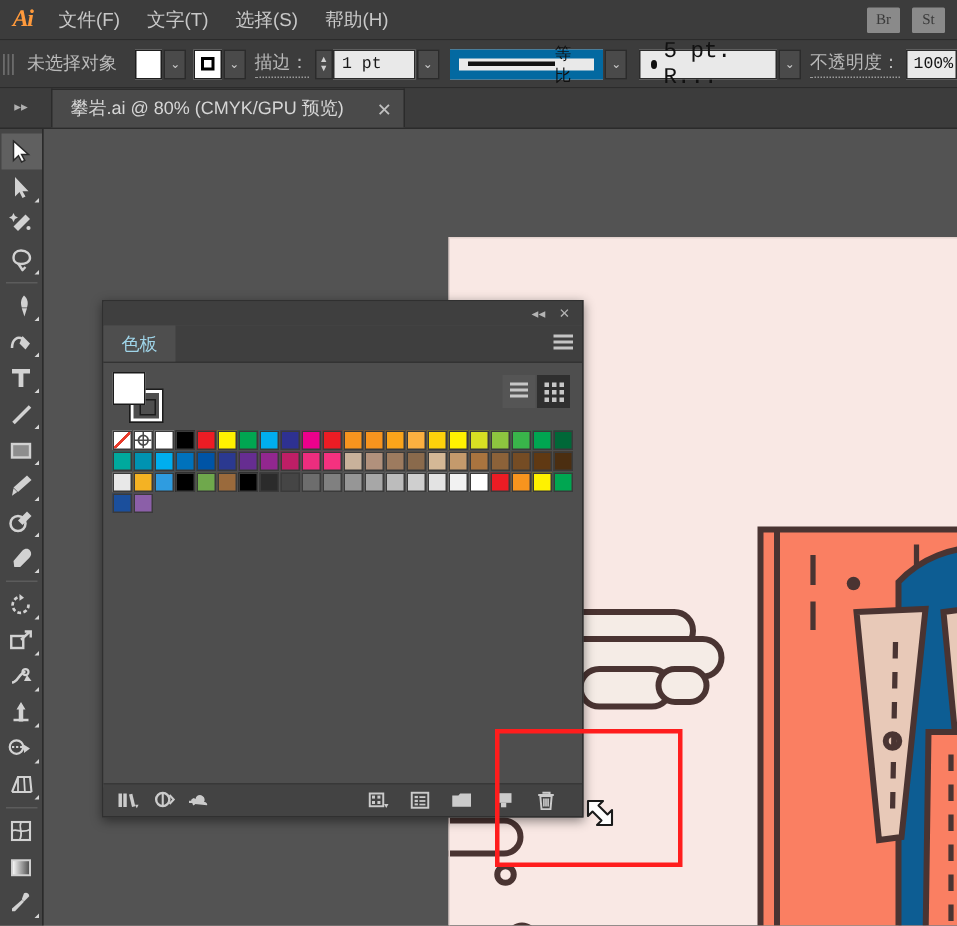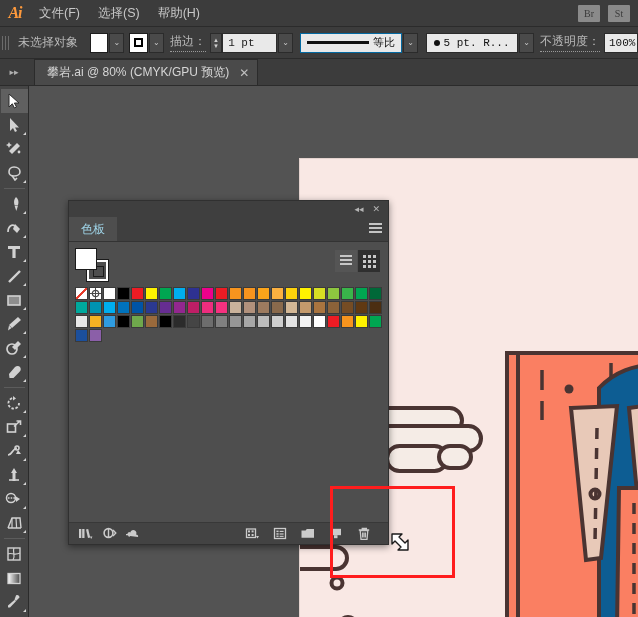--- a/index.html
+++ b/index.html
@@ -66,51 +66,51 @@
     width: 13px; height: 20px; background: #4a4a4a; border: 1px solid #2b2b2b;
     display: flex; flex-direction: column; align-items: center;
     justify-content: center; color: #cfcfcf; font-size: 6px; line-height: 6px;
   }
   .field {
     height: 20px; background: #e9e9e9; border: 1px solid #2b2b2b;
     color: #1a1a1a; font-size: 11px; display: flex; align-items: center;
     padding: 0 5px; font-family: "Liberation Mono", monospace;
   }
   .profile-field {
-    width: 108px; height: 20px; background: #e9e9e9; border: 1px solid #0369a1;
+    width: 108px; height: 20px; background: #e9e9e9; border: 6px solid #0369a1;
     display: flex; align-items: center; justify-content: space-between;
     padding: 0 6px;
   }
   .profile-line { width: 62px; height: 3px; background: #111; }
   .profile-txt { color: #111; font-size: 11px; }
   .brush-field {
     width: 98px; height: 20px; background: #e9e9e9; border: 1px solid #2b2b2b;
     display: flex; align-items: center; gap: 4px; padding: 0 7px;
-    color: #111; font-size: 11px; font-family: "Liberation Mono", monospace;
+    color: #111; font-size: 15px; font-family: "Liberation Mono", monospace;
   }
   .brush-dot { width: 6px; height: 6px; border-radius: 50%; background: #111; }
   .opacity-field {
     height: 20px; background: #e9e9e9; border: 1px solid #2b2b2b;
     color: #111; font-size: 11px; display: flex; align-items: center;
     padding: 0 4px; font-family: "Liberation Mono", monospace;
   }
 
   
   .tabbar {
     position: absolute; left: 0; top: 59px; width: 638px; height: 27px;
     background: #3c3c3c; display: flex; align-items: flex-end;
     border-bottom: 1px solid #2b2b2b;
   }
   .tab-collapse {
     width: 28px; height: 27px; display: flex; align-items: center;
     justify-content: center; color: #b0b0b0; font-size: 9px;
   }
   .doc-tab {
     height: 26px; background: #4a4a4a; display: flex; align-items: center;
-    padding: 0 8px 0 12px; gap: 10px; border: 1px solid #2b2b2b;
+    padding: 0 8px 0 12px; gap: 22px; border: 1px solid #2b2b2b;
     border-bottom: none; margin-left: 6px;
   }
   .doc-tab-title { color: #d6d6d6; font-size: 12px; white-space: nowrap; }
   .doc-tab-close { color: #c0c0c0; font-size: 12px; cursor: default; }
 
   
   .docarea {
     position: absolute; left: 0; top: 86px; width: 638px; height: 531px;
     background: #535353; overflow: hidden;
   }
@@ -233,20 +233,21 @@
   .cursor-resize { position: absolute; left: 389px; top: 531px; z-index: 50; }
 </style>
 </head>
 <body>
 
 <div id="app">
 
   <div class="menubar">
     <div class="ai-logo">Ai</div>
     <div class="menu-item">文件(F)</div>
+    <div class="menu-item">文字(T)</div>
     <div class="menu-item">选择(S)</div>
     <div class="menu-item">帮助(H)</div>
     <div class="menubar-spacer"></div>
     <div class="app-btn">Br</div>
     <div class="app-btn">St</div>
   </div>
 
   <div class="controlbar">
     <div class="grip"></div>
     <div class="ctl-label">未选择对象</div>

